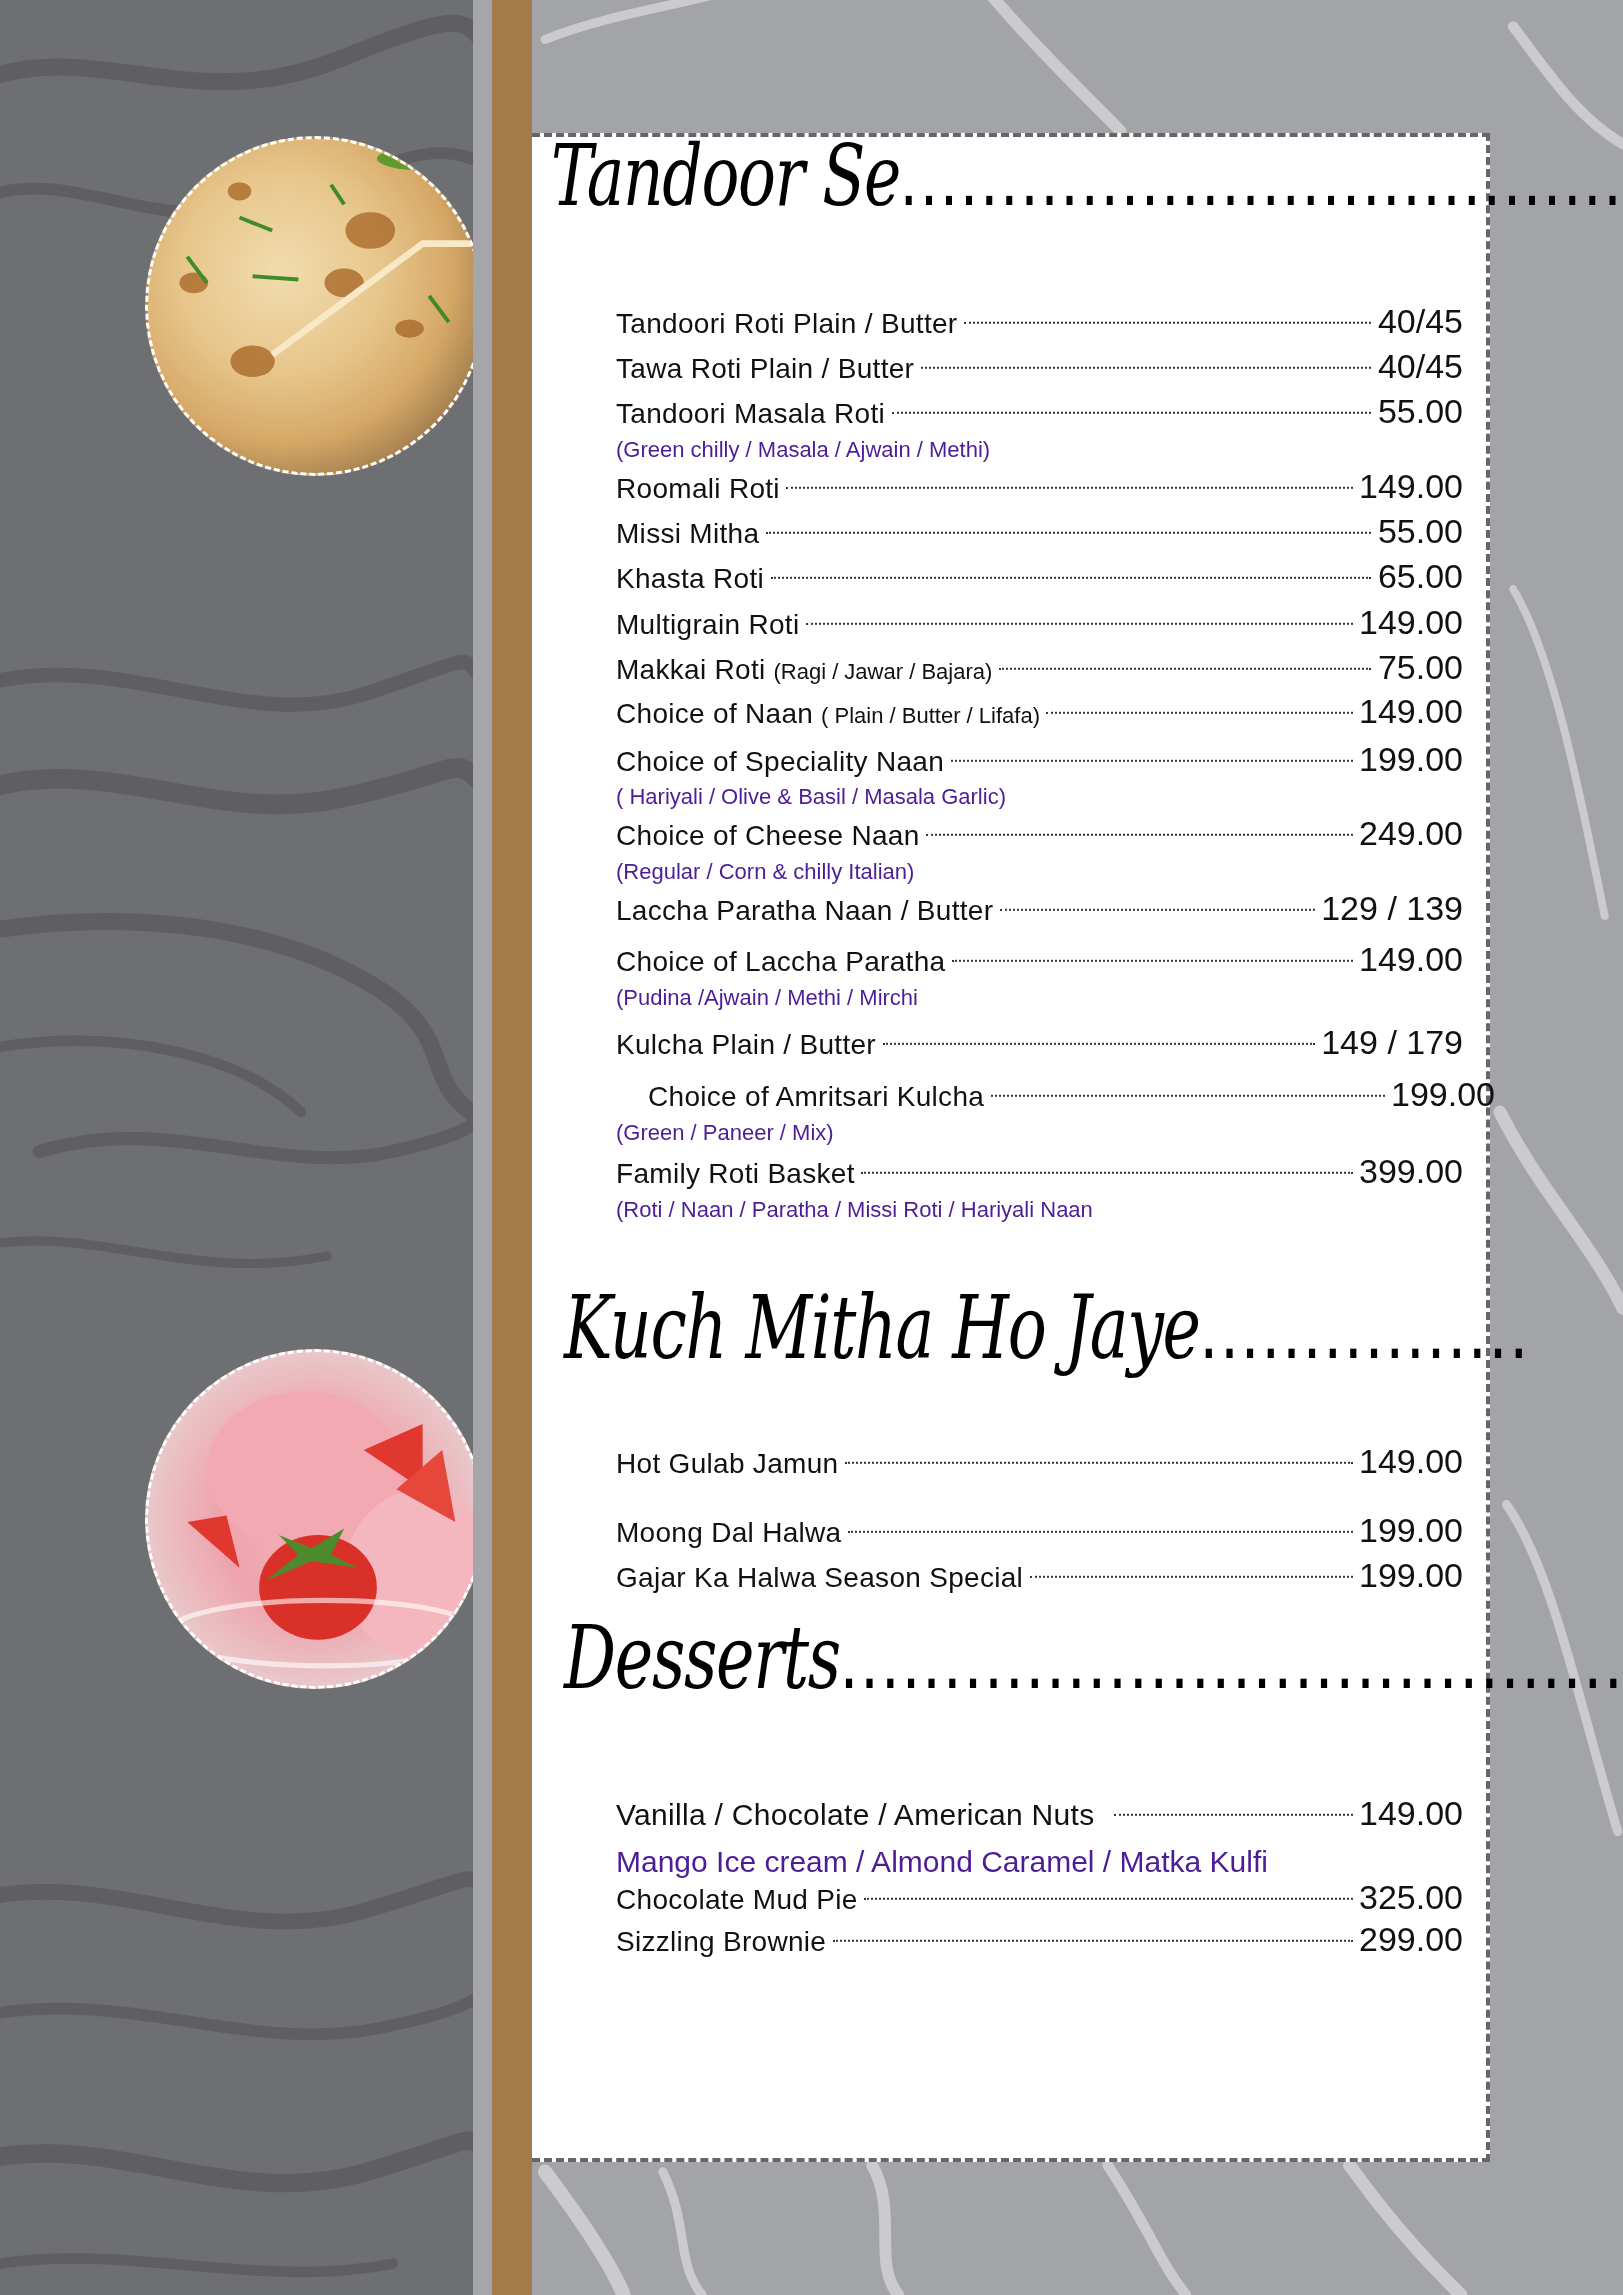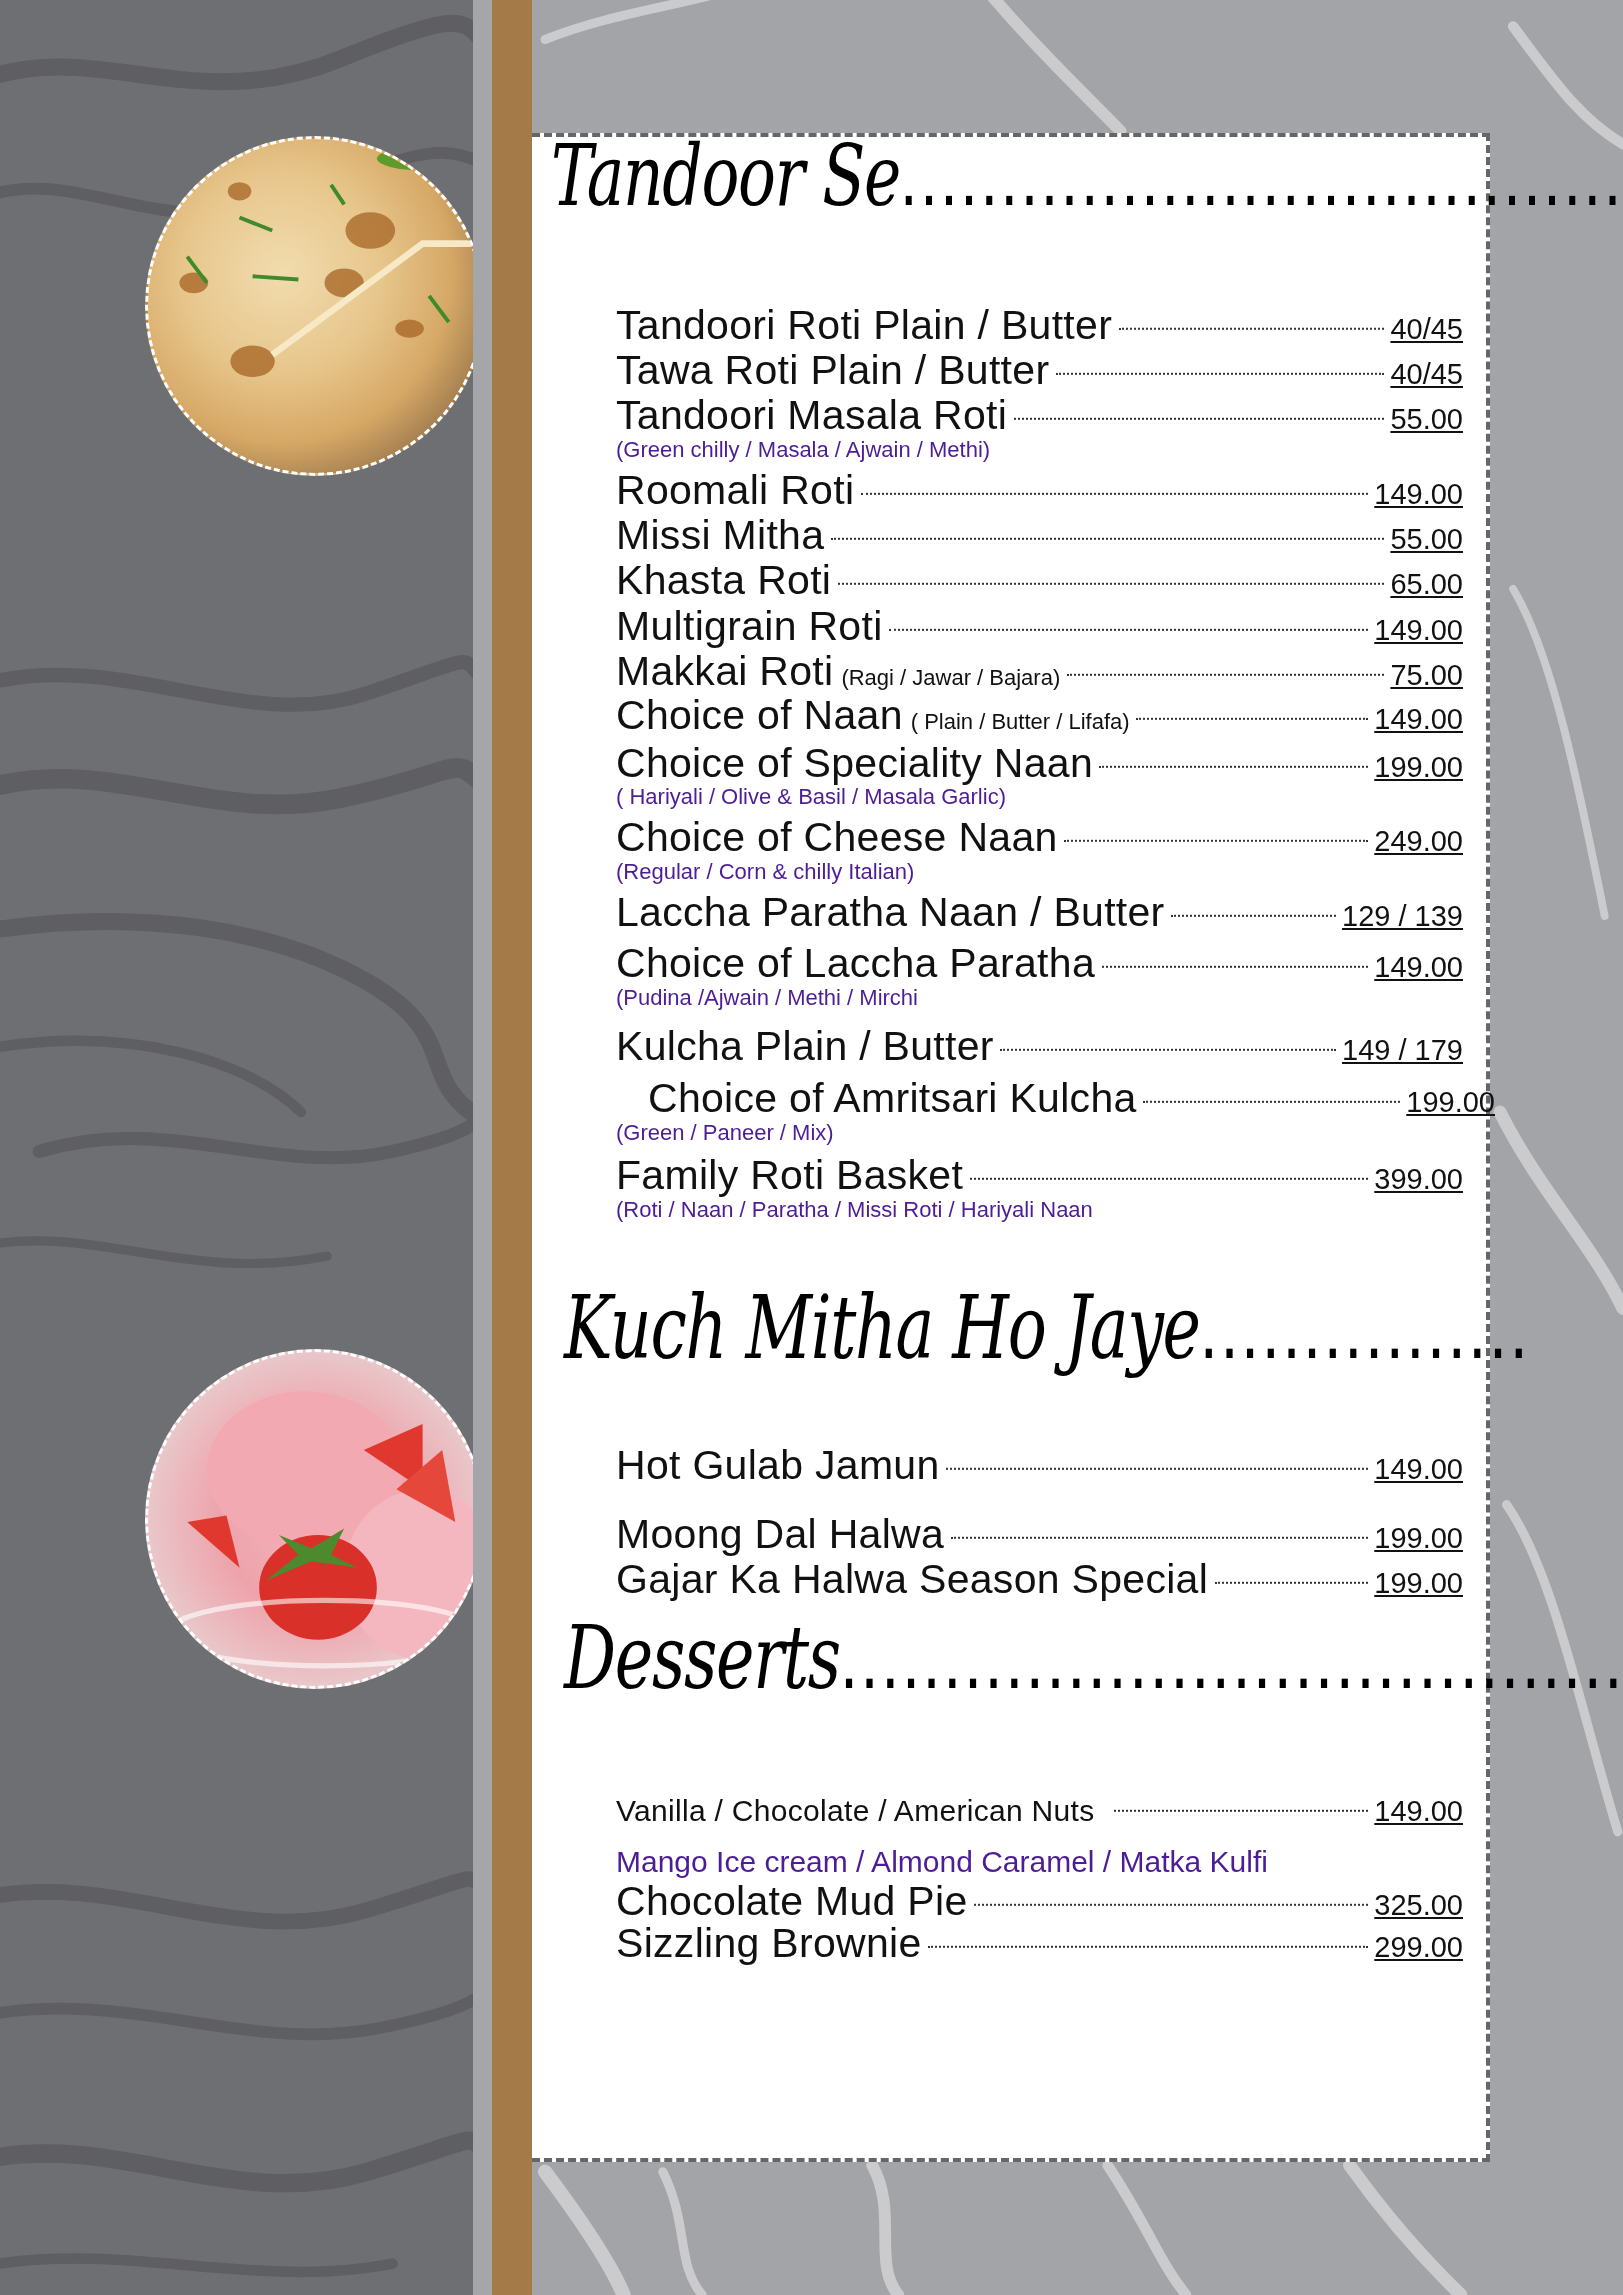--- a/index.html
+++ b/index.html
@@ -10,24 +10,24 @@
   #brown-strip { left:492px; top:0; width:40px; height:2295px; background:#a57a49; }
   #right-marble { left:532px; top:0; width:1091px; height:2295px; background:#a3a4a8; overflow:hidden; }
   svg.marble { position:absolute; left:0; top:0; }
   .circle-wrap { position:absolute; left:0; width:473px; overflow:hidden; }
   .circle { position:absolute; border-radius:50%; border:3.9px dashed #ffffff; box-sizing:border-box; overflow:hidden; }
   #card { left:532px; top:133px; width:958px; height:2029px; background:#ffffff; box-sizing:border-box;
           border-top:4.6px dashed #66666a; border-right:4.6px dashed #66666a; border-bottom:4.6px dashed #66666a; }
   .heading { position:absolute; font-family:"DejaVu Serif", serif; font-style:italic; font-weight:normal; color:#000; white-space:nowrap; letter-spacing:-1.3px; transform:scaleY(1.35); transform-origin:left bottom; }
   .heading .dots { letter-spacing:2.6px; font-style:normal; font-family:"Liberation Sans", sans-serif; }
   .row { position:absolute; left:616px; display:flex; align-items:baseline; white-space:nowrap; color:#111; }
-  .row .name { font-family:"Liberation Sans Narrow", "Liberation Sans", sans-serif; font-size:41px; letter-spacing:0.3px; }
+  .row .name { font-family:"Liberation Sans Narrow", "Liberation Sans", sans-serif; font-size:28px; letter-spacing:0.3px; }
   .row .inline-sub { font-size:22px; margin-left:7.9px; }
   .row .leader { flex:1; border-bottom:2px dotted #333; margin:0 6.5px; transform:translateY(-9.2px); }
-  .row .price { font-size:29px; text-align:right;text-decoration:underline; }
+  .row .price { font-size:34px; text-align:right; }
   .sub { position:absolute; left:616px; font-size:22px; color:#4c1d95; white-space:nowrap; }
 </style>
 </head>
 <body>
 
 <div id="left-panel" class="abs">
   <svg class="marble" width="473" height="2295" viewBox="0 0 723 3508">
     <g fill="none" stroke="#5f5e62" stroke-linecap="round">
       <path d="M-20 120 C150 60 300 180 520 90 S700 40 760 80" stroke-width="26"></path>
       <path d="M-20 300 C120 250 260 380 460 300 S680 220 760 260" stroke-width="18"></path>

